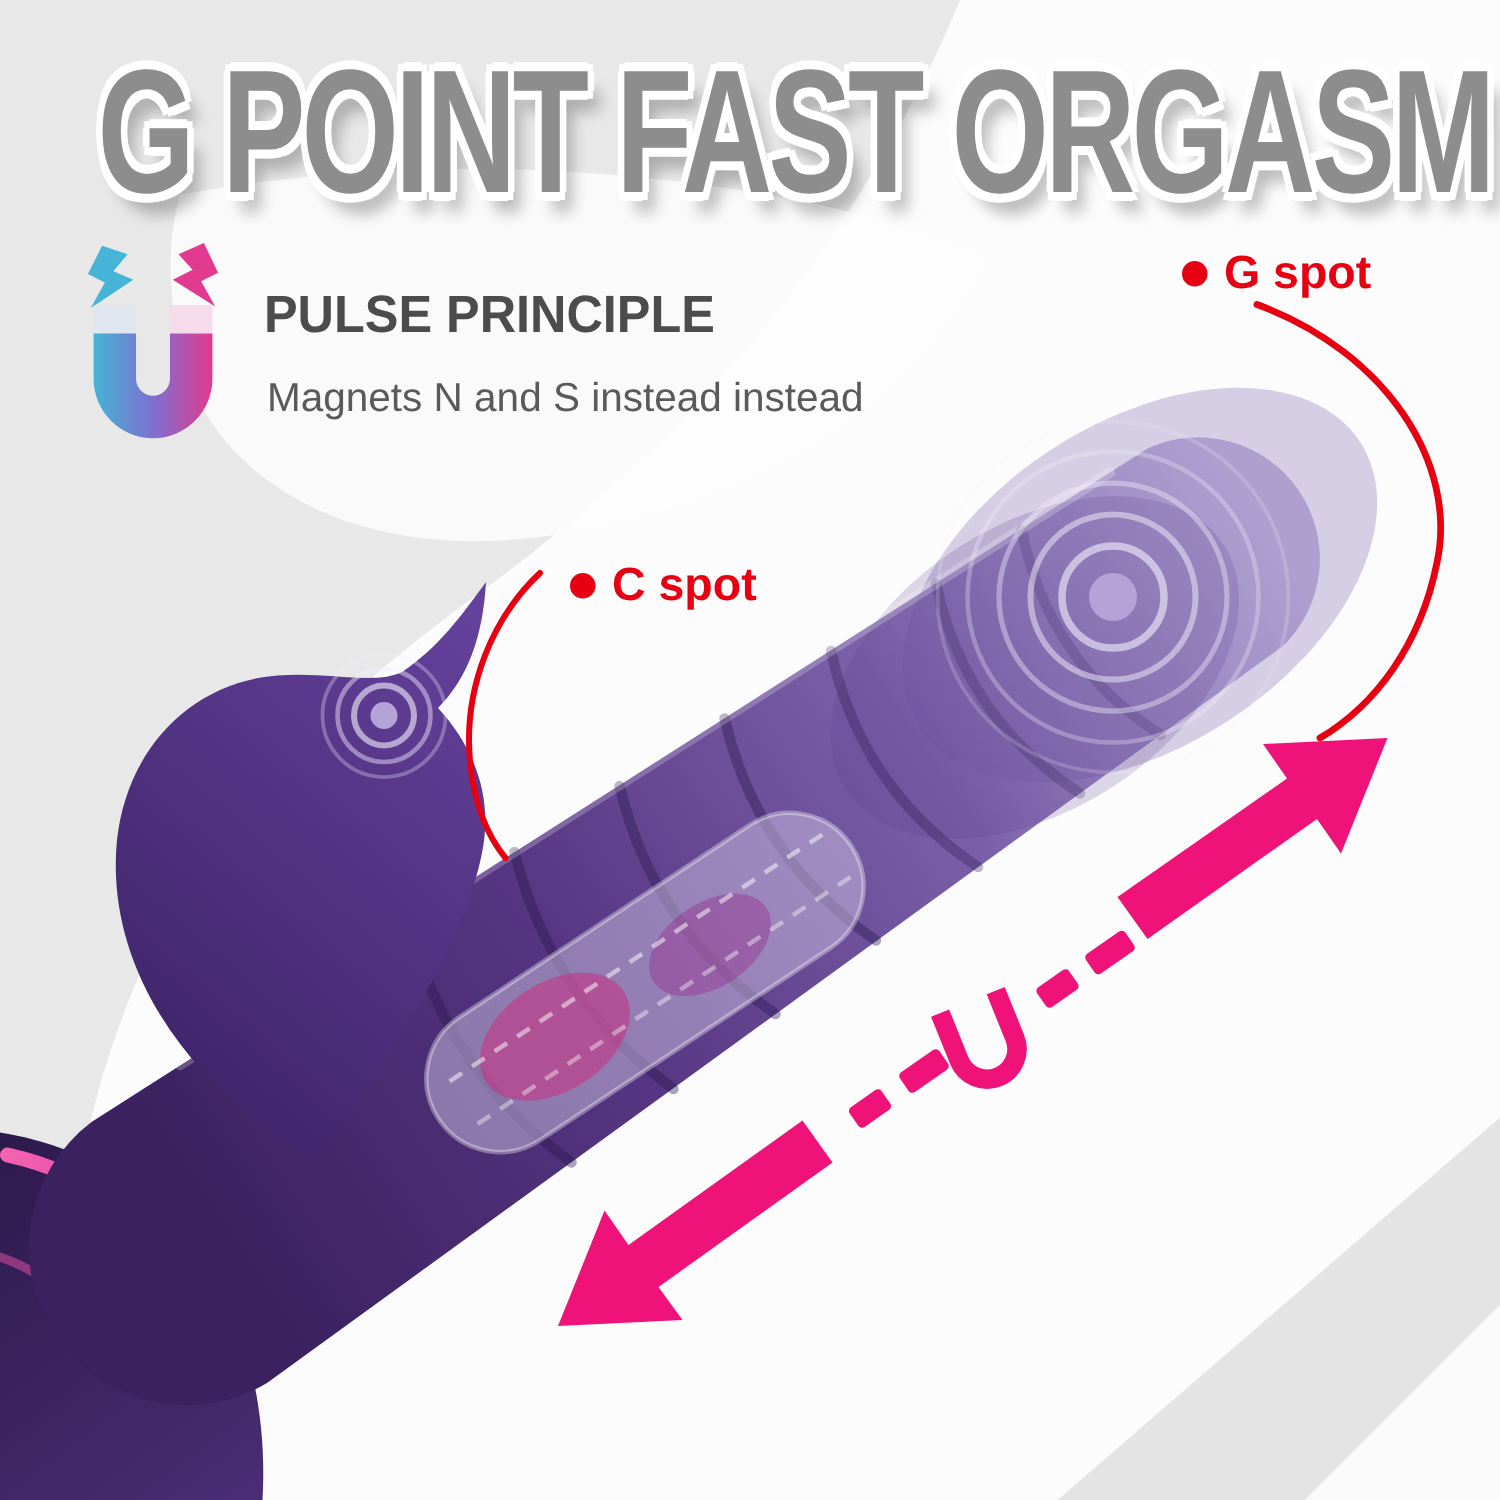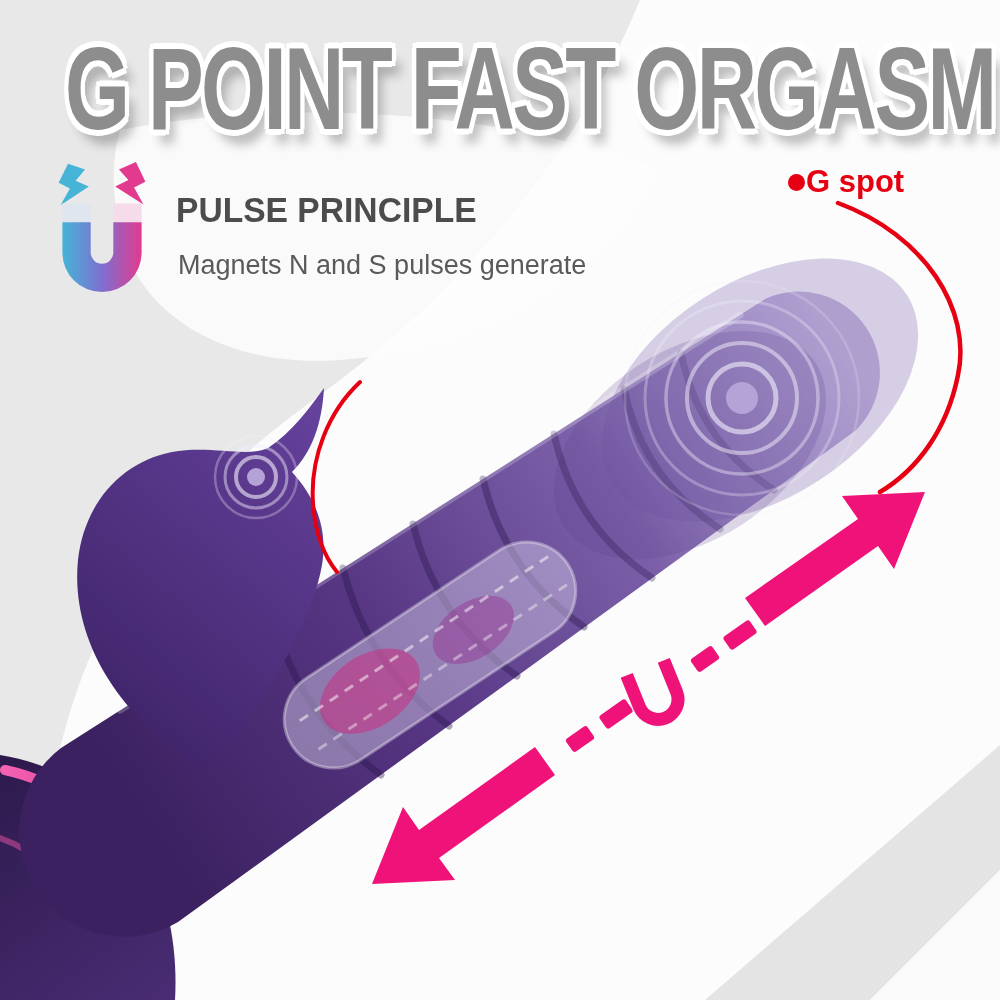--- a/index.html
+++ b/index.html
@@ -20,21 +20,21 @@
   }
   .pulse-heading{
     position:absolute;left:176px;top:190px;font-size:35px;font-weight:bold;
     color:#4c4c4c;transform:scaleX(0.96);transform-origin:0 0;z-index:3;
   }
   .pulse-body{
     position:absolute;left:178px;top:248px;font-size:27px;color:#5a5a5a;
     line-height:1.32;z-index:3;
   }
   .spot-label{
-    position:absolute;display:flex;align-items:center;gap:1px;
+    position:absolute;display:flex;align-items:center;gap:11px;
     font-size:31px;font-weight:bold;color:#e60012;z-index:3;white-space:nowrap;
   }
   .spot-dot{width:17px;height:17px;border-radius:50%;background:#e60012;flex:0 0 auto;}
   #gspot{left:788px;top:164px;}
   #cspot{left:380px;top:372px;}
   .pulse-icon{position:absolute;left:36px;top:156px;width:132px;height:160px;z-index:3;}
 </style>
 </head>
 <body>
 
@@ -167,22 +167,26 @@
       <polygon points="106,4 88,12 98,23 84,30 114,49 104,31 116,25" fill="#e23a8e"></polygon>
     </g>
     <rect x="28" y="48" width="30" height="20" fill="#dfe6f0"></rect>
     <rect x="82" y="48" width="30" height="20" fill="#f6dcea"></rect>
     <path d="M 28,68 L 28,100 A 42,42 0 0 0 112,100 L 112,68 L 82,68 L 82,100 A 12,12 0 0 1 58,100 L 58,68 Z" fill="url(#magGrad)"></path>
   </svg>
 
   <div class="pulse-heading">PULSE PRINCIPLE</div>
 
   <div class="pulse-body">
-    <div>Magnets N and S pulses generate</div>
+    <div>Magnets N and S instead instead</div>
   </div>
 
   <div class="spot-label" id="gspot">
     <span class="spot-dot"></span>
     <span>G spot</span>
   </div>
 
+  <div class="spot-label" id="cspot">
+    <span class="spot-dot"></span>
+    <span>C spot</span>
+  </div>
 
 </div>
 
 </body></html>

